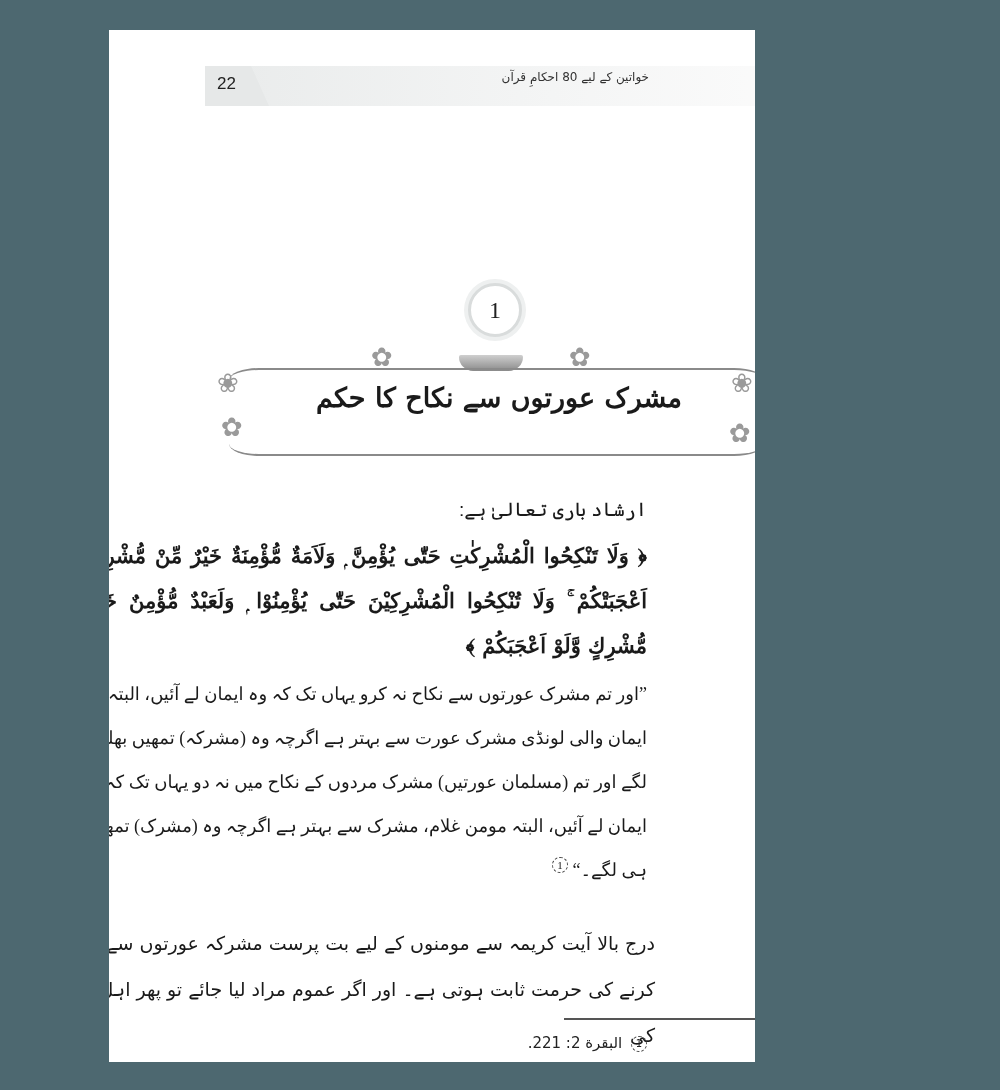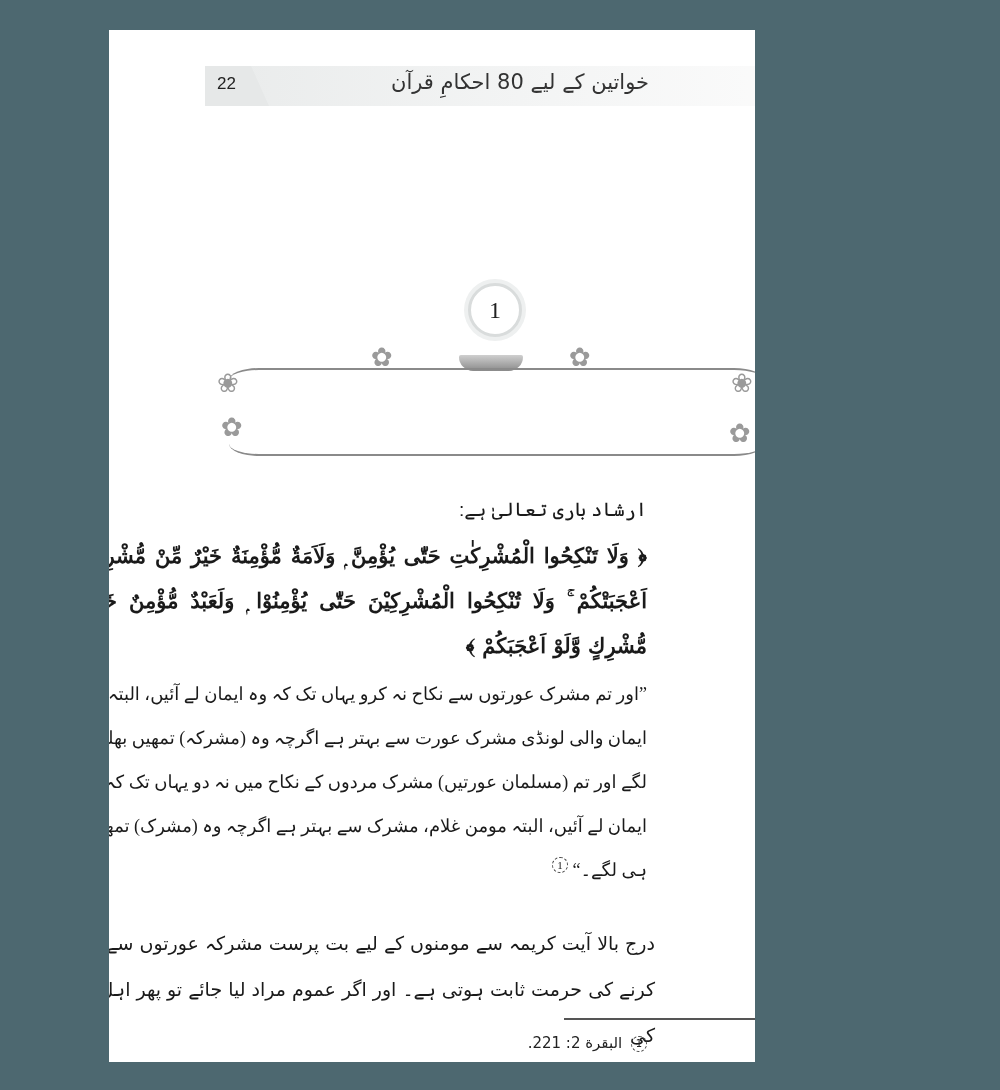--- a/index.html
+++ b/index.html
@@ -19,21 +19,21 @@
     position:absolute; left:96px; top:36px; width:64px; height:40px;
     background:#e6e8e8;
     clip-path:polygon(0 0,72% 0,100% 100%,0 100%);
   }
   .page-number {
     position:absolute; left:108px; top:44px; font-family:"Liberation Sans", sans-serif;
     font-size:17px; color:#222;
   }
   .running-title {
     position:absolute; right:106px; top:40px; direction:rtl;
-    font-family:"DejaVu Sans", sans-serif; font-size:21px; color:#333;
+    font-family:"DejaVu Sans", sans-serif; font-size:12px; color:#333;
   }
   .badge {
     position:absolute; left:359px; top:253px; width:48px; height:48px; border-radius:50%;
     border:3px solid #d9dcdc; background:#fff; box-shadow:0 0 0 4px #eef0f0;
     display:flex; align-items:center; justify-content:center;
     font-family:"Liberation Serif", serif; font-size:24px; color:#222;
   }
   .frame {
     position:absolute; left:120px; top:338px; width:535px; height:84px;
     border-top:2px solid #8a8a8a; border-bottom:2px solid #8a8a8a;
@@ -93,20 +93,21 @@
   </div>
 
   <div class="frame-cap"></div>
   <div class="frame"></div>
   <span class="flower" style="left:262px;top:314px;">✿</span>
   <span class="flower" style="left:460px;top:314px;">✿</span>
   <span class="flower" style="left:108px;top:340px;">❀</span>
   <span class="flower" style="left:112px;top:384px;">✿</span>
   <span class="flower" style="left:622px;top:340px;">❀</span>
   <span class="flower" style="left:620px;top:390px;">✿</span>
+  <div class="chapter-title">مشرک عورتوں سے نکاح کا حکم</div>
 
   <div class="text-block intro">ارشاد باری تعالیٰ ہے:</div>
 
   <div class="text-block ayah">
     <span>﴿</span>
     <span>وَلَا تَنْكِحُوا الْمُشْرِكٰتِ حَتّٰى يُؤْمِنَّ ۭ وَلَاَمَةٌ مُّؤْمِنَةٌ خَيْرٌ مِّنْ مُّشْرِكَةٍ وَّلَوْ اَعْجَبَتْكُمْ ۚ وَلَا تُنْكِحُوا الْمُشْرِكِيْنَ حَتّٰى يُؤْمِنُوْا ۭ وَلَعَبْدٌ مُّؤْمِنٌ خَيْرٌ مِّنْ مُّشْرِكٍ وَّلَوْ اَعْجَبَكُمْ</span>
     <span>﴾</span>
   </div>
 
   <div class="text-block translation">

